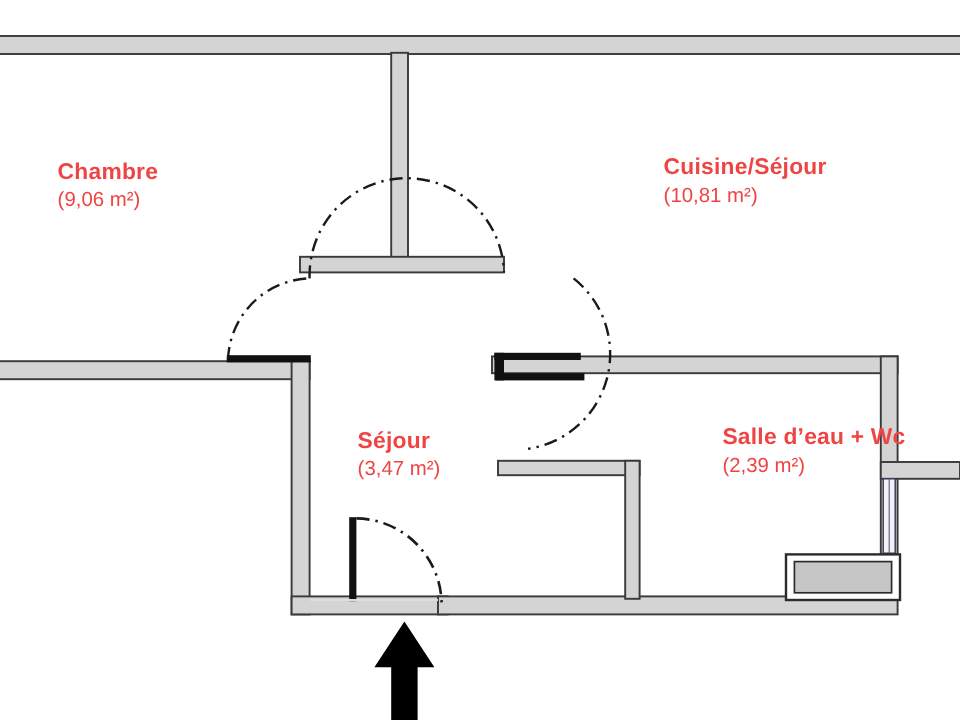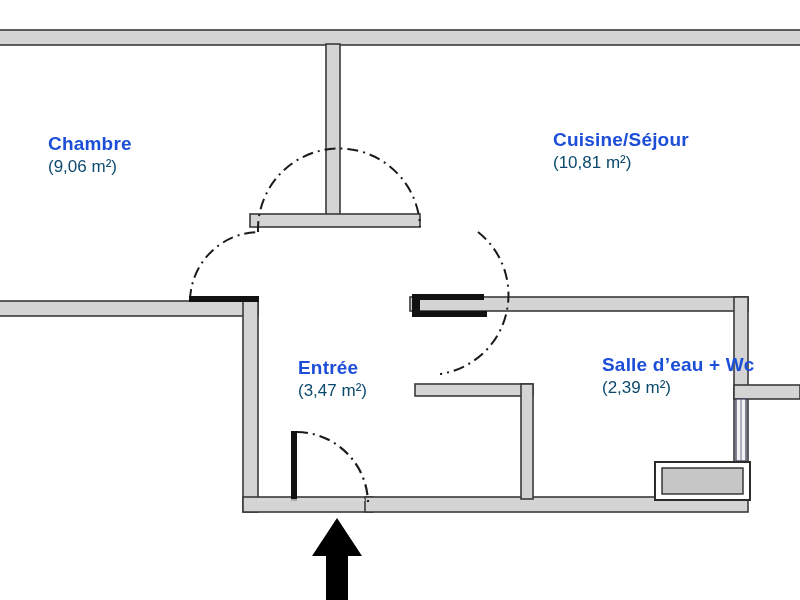--- a/index.html
+++ b/index.html
@@ -30,29 +30,29 @@
   }
   .room-label {
     position: absolute;
     text-align: left;
     white-space: nowrap;
     pointer-events: none;
   }
   .room-name {
     font-size: 19px;
     font-weight: bold;
-    color: #1d4ed8;
+    color: #ef4444;
     letter-spacing: 0.2px;
     line-height: 1.25;
     display: block;
   }
   .room-area {
     font-size: 17px;
     font-weight: normal;
-    color: #0c4a6e;
+    color: #ef4444;
     line-height: 1.35;
     display: block;
   }
   #label-chambre { left: 48px; top: 132px; }
   #label-cuisine { left: 553px; top: 128px; }
   #label-entree  { left: 298px; top: 356px; }
   #label-salledeau { left: 556px; top: 353px; margin-left: 46px; }
 </style>
 </head>
 <body>
@@ -131,21 +131,21 @@
     <span class="room-name">Chambre</span>
     <span class="room-area">(9,06 m²)</span>
   </div>
 
   <div class="room-label" id="label-cuisine">
     <span class="room-name">Cuisine/Séjour</span>
     <span class="room-area">(10,81 m²)</span>
   </div>
 
   <div class="room-label" id="label-entree">
-    <span class="room-name">Entrée</span>
+    <span class="room-name">Séjour</span>
     <span class="room-area">(3,47 m²)</span>
   </div>
 
   <div class="room-label" id="label-salledeau">
     <span class="room-name">Salle d’eau + Wc</span>
     <span class="room-area">(2,39 m²)</span>
   </div>
 
 </div>
 

